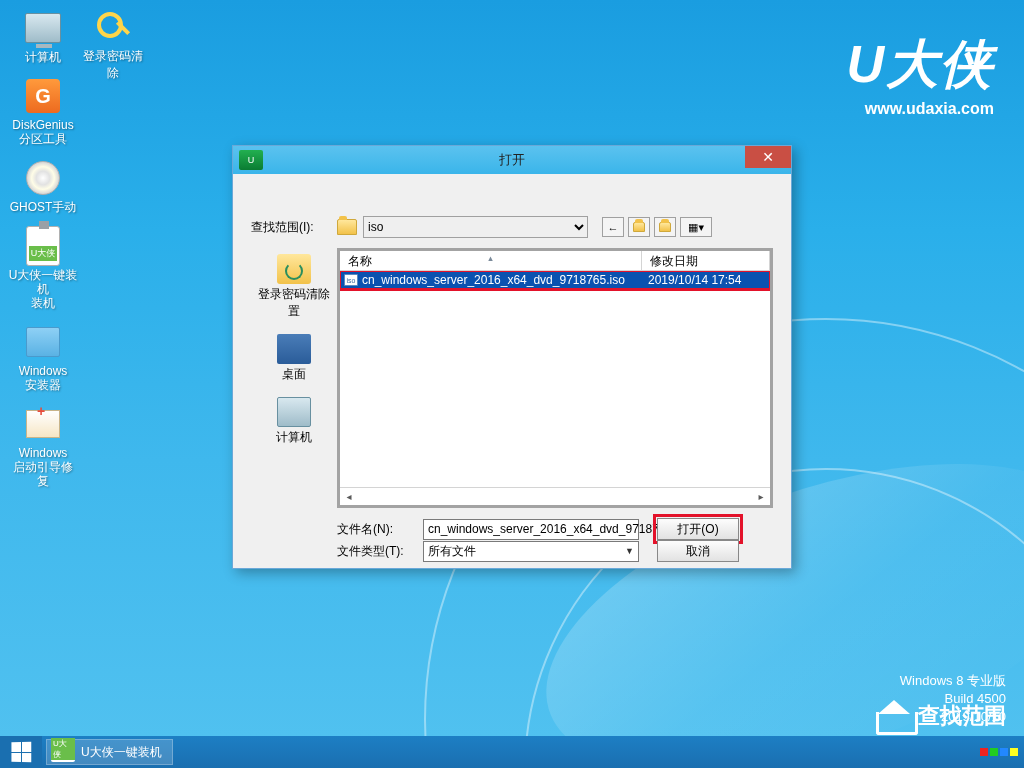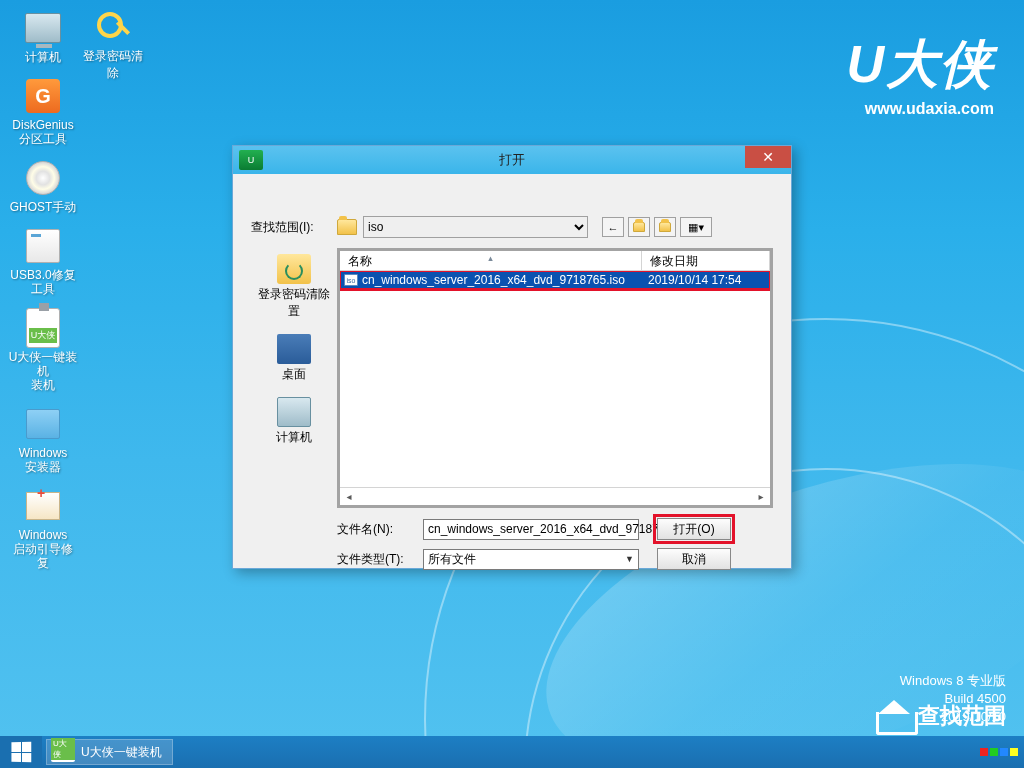--- a/index.html
+++ b/index.html
@@ -77,25 +77,25 @@
 .flbody { flex:1; overflow:hidden;}
 .flrow { display: flex; height: 18px; align-items: center; background: #0a52b0; color: #fff; }
 .flrow .c-name { flex: 1; padding-left: 4px; display:flex; align-items:center; gap:4px;}
 .flrow .c-date { width: 128px; padding-left: 6px;}
 .iso-ic {width:14px;height:12px;background:#fff;border:1px solid #5a8ac0;border-radius:1px;position:relative;font-size:7px;color:#3a6aa0;display:flex;align-items:center;justify-content:center;}
 .hl-red { outline: 3px solid #e3122a; outline-offset: -1px;}
 .flfoot { height: 18px; border-top: 1px solid #d4d4d4; display:flex; align-items:center;}
 .flfoot .sbl, .flfoot .sbr { width:18px; text-align:center; color:#5a5a5a; font-size:10px;}
 
 .bottom { margin-top: 10px; }
-.brow { display: flex; align-items: center; font-size: 12px; margin-bottom: 8px;}
+.brow { display: flex; align-items: center; font-size: 12px; }
 .brow .blbl { width: 86px; text-align:left; margin-left: 86px;}
 .brow .field { width: 216px; border:1px solid #7a7a7a; height:21px; padding:0 4px; font-size:12px; background:#fff; display:flex; align-items:center; justify-content:space-between;}
 .brow .field .arrow { font-size:9px; color:#333;}
-.btn { width: 74px; height: 22px; border: 1px solid #888; background: linear-gradient(#fdfdfd,#e2e2e2); font-size: 12px; margin-left: 18px; cursor:pointer;}
+.btn { width: 82px; height: 22px; border: 1px solid #888; background: linear-gradient(#fdfdfd,#e2e2e2); font-size: 12px; margin-left: 18px; cursor:pointer;}
 .btn.hl { outline: 3px solid #e3122a; outline-offset: 1px;}
 
 
 .wm { position: absolute; right: 18px; bottom: 42px; color: #fff; font-size: 13px; text-align: right; line-height: 18px;}
 .wm2 { position: absolute; right: 18px; bottom: 36px; display:flex; align-items:center; gap:6px; color:#fff; font-size:22px; font-weight:bold;}
 .wm2 .house { width:36px;height:32px; position:relative;}
 .wm2 .house::before{content:"";position:absolute;left:0;top:12px;width:36px;height:20px;border:3px solid #fff;border-top:none;border-radius:0 0 3px 3px;}
 .wm2 .house::after{content:"";position:absolute;left:2px;top:0;width:0;height:0;border-left:16px solid transparent;border-right:16px solid transparent;border-bottom:14px solid #fff;}
 
 
@@ -136,27 +136,20 @@
 分区工具</div>
   </div>
   <div class="dicon">
     <div class="ibox">
         <div class="ic-cd"></div>
       </div>
     <div class="label">GHOST手动</div>
   </div>
   <div class="dicon">
     <div class="ibox">
-        <div class="ic-tool"></div>
-      </div>
-    <div class="label" style="white-space:pre-line">USB3.0修复
-工具</div>
-  </div>
-  <div class="dicon">
-    <div class="ibox">
         <div class="ic-usb">
           <span class="tag">U大侠</span>
         </div>
       </div>
     <div class="label" style="white-space:pre-line">U大侠一键装机
 装机</div>
   </div>
   <div class="dicon">
     <div class="ibox">
         <div class="ic-inst"></div>

